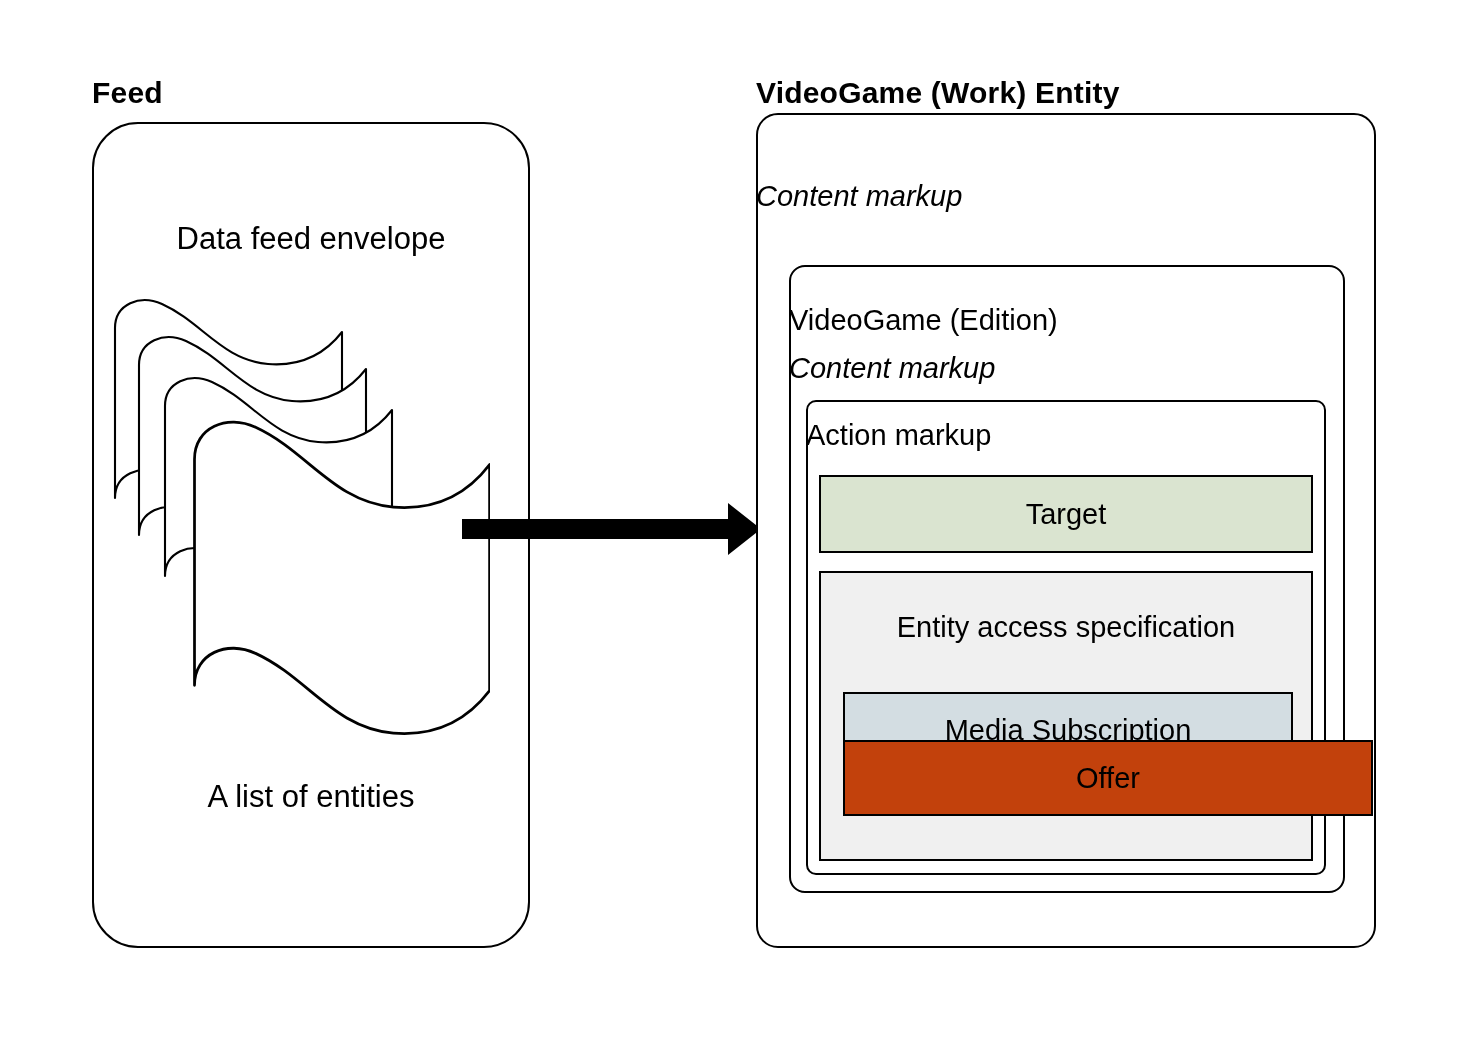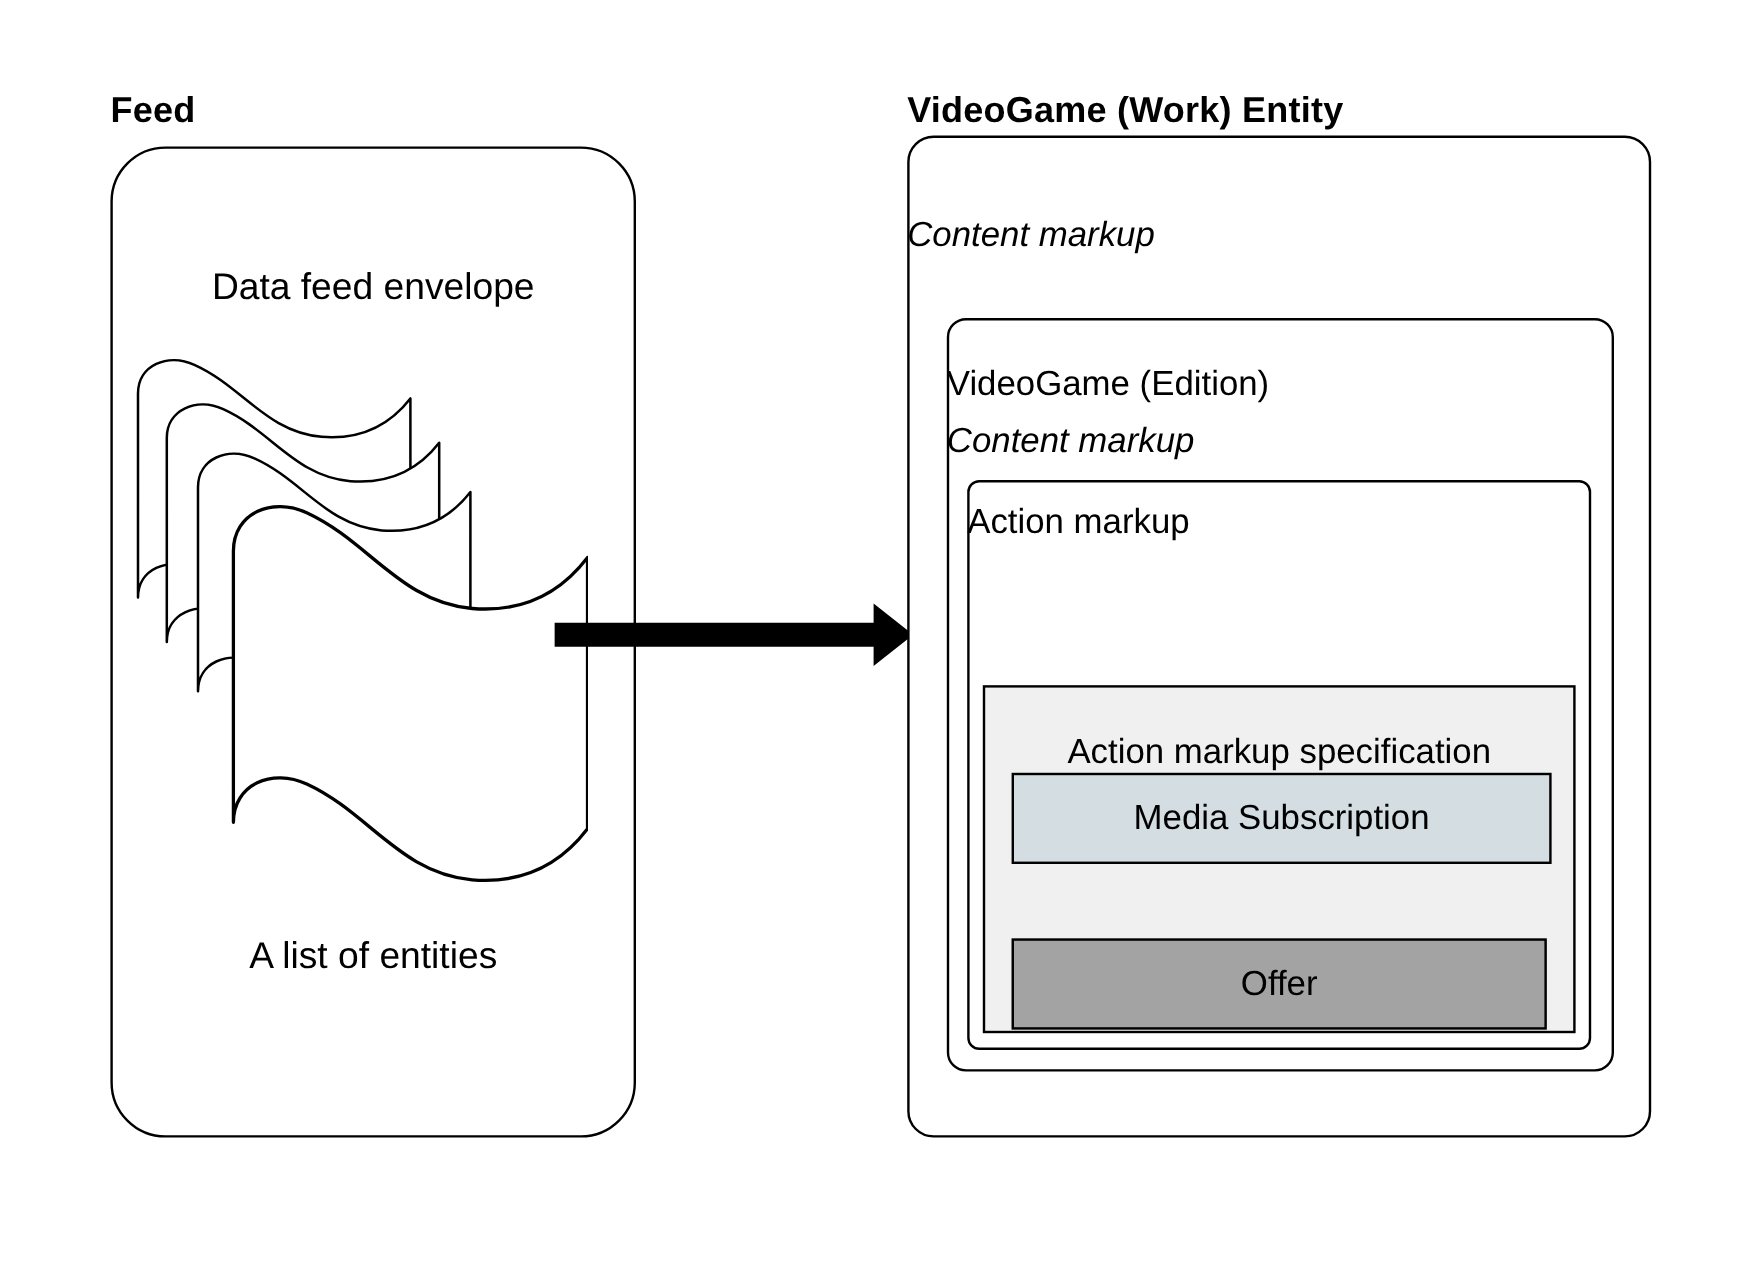--- a/index.html
+++ b/index.html
@@ -129,28 +129,28 @@
   #access-spec-label {
     position: absolute;
     left: 819px; top: 613px;
     width: 494px;
     font-size: 29px;
     line-height: 1;
     text-align: center;
     white-space: nowrap;
   }
   #media-subscription-box {
-    left: 843px; top: 644px;
+    left: 843px; top: 692px;
     width: 450px; height: 76px;
     background: #d3dde2;
   }
   #offer-box {
-    left: 843px; top: 782px;
-    width: 446px; height: 76px;
-    background: #a3a3a3;
+    left: 843px; top: 740px;
+    width: 530px; height: 76px;
+    background: #c2410c;
   }
 </style>
 </head>
 <body>
 
 <div class="stage">
 
   <div class="panel-title" id="feed-title">Feed</div>
 
   <div class="round-panel" id="feed-panel"></div>
@@ -193,22 +193,23 @@
   <div class="round-panel" id="edition-box"></div>
 
   <div class="box-heading" id="edition-name">VideoGame (Edition)</div>
 
   <div class="box-heading italic" id="edition-content-markup">Content markup</div>
 
   <div class="round-panel" id="action-markup-box"></div>
 
   <div class="box-heading" id="action-markup-heading">Action markup</div>
 
+  <div class="flat-box" id="target-box">Target</div>
 
   <div class="flat-box" id="access-spec-box"></div>
 
-  <div id="access-spec-label">Action markup specification</div>
+  <div id="access-spec-label">Entity access specification</div>
 
   <div class="flat-box" id="media-subscription-box">Media Subscription</div>
 
   <div class="flat-box" id="offer-box">Offer</div>
 
 </div>
 
 </body></html>

